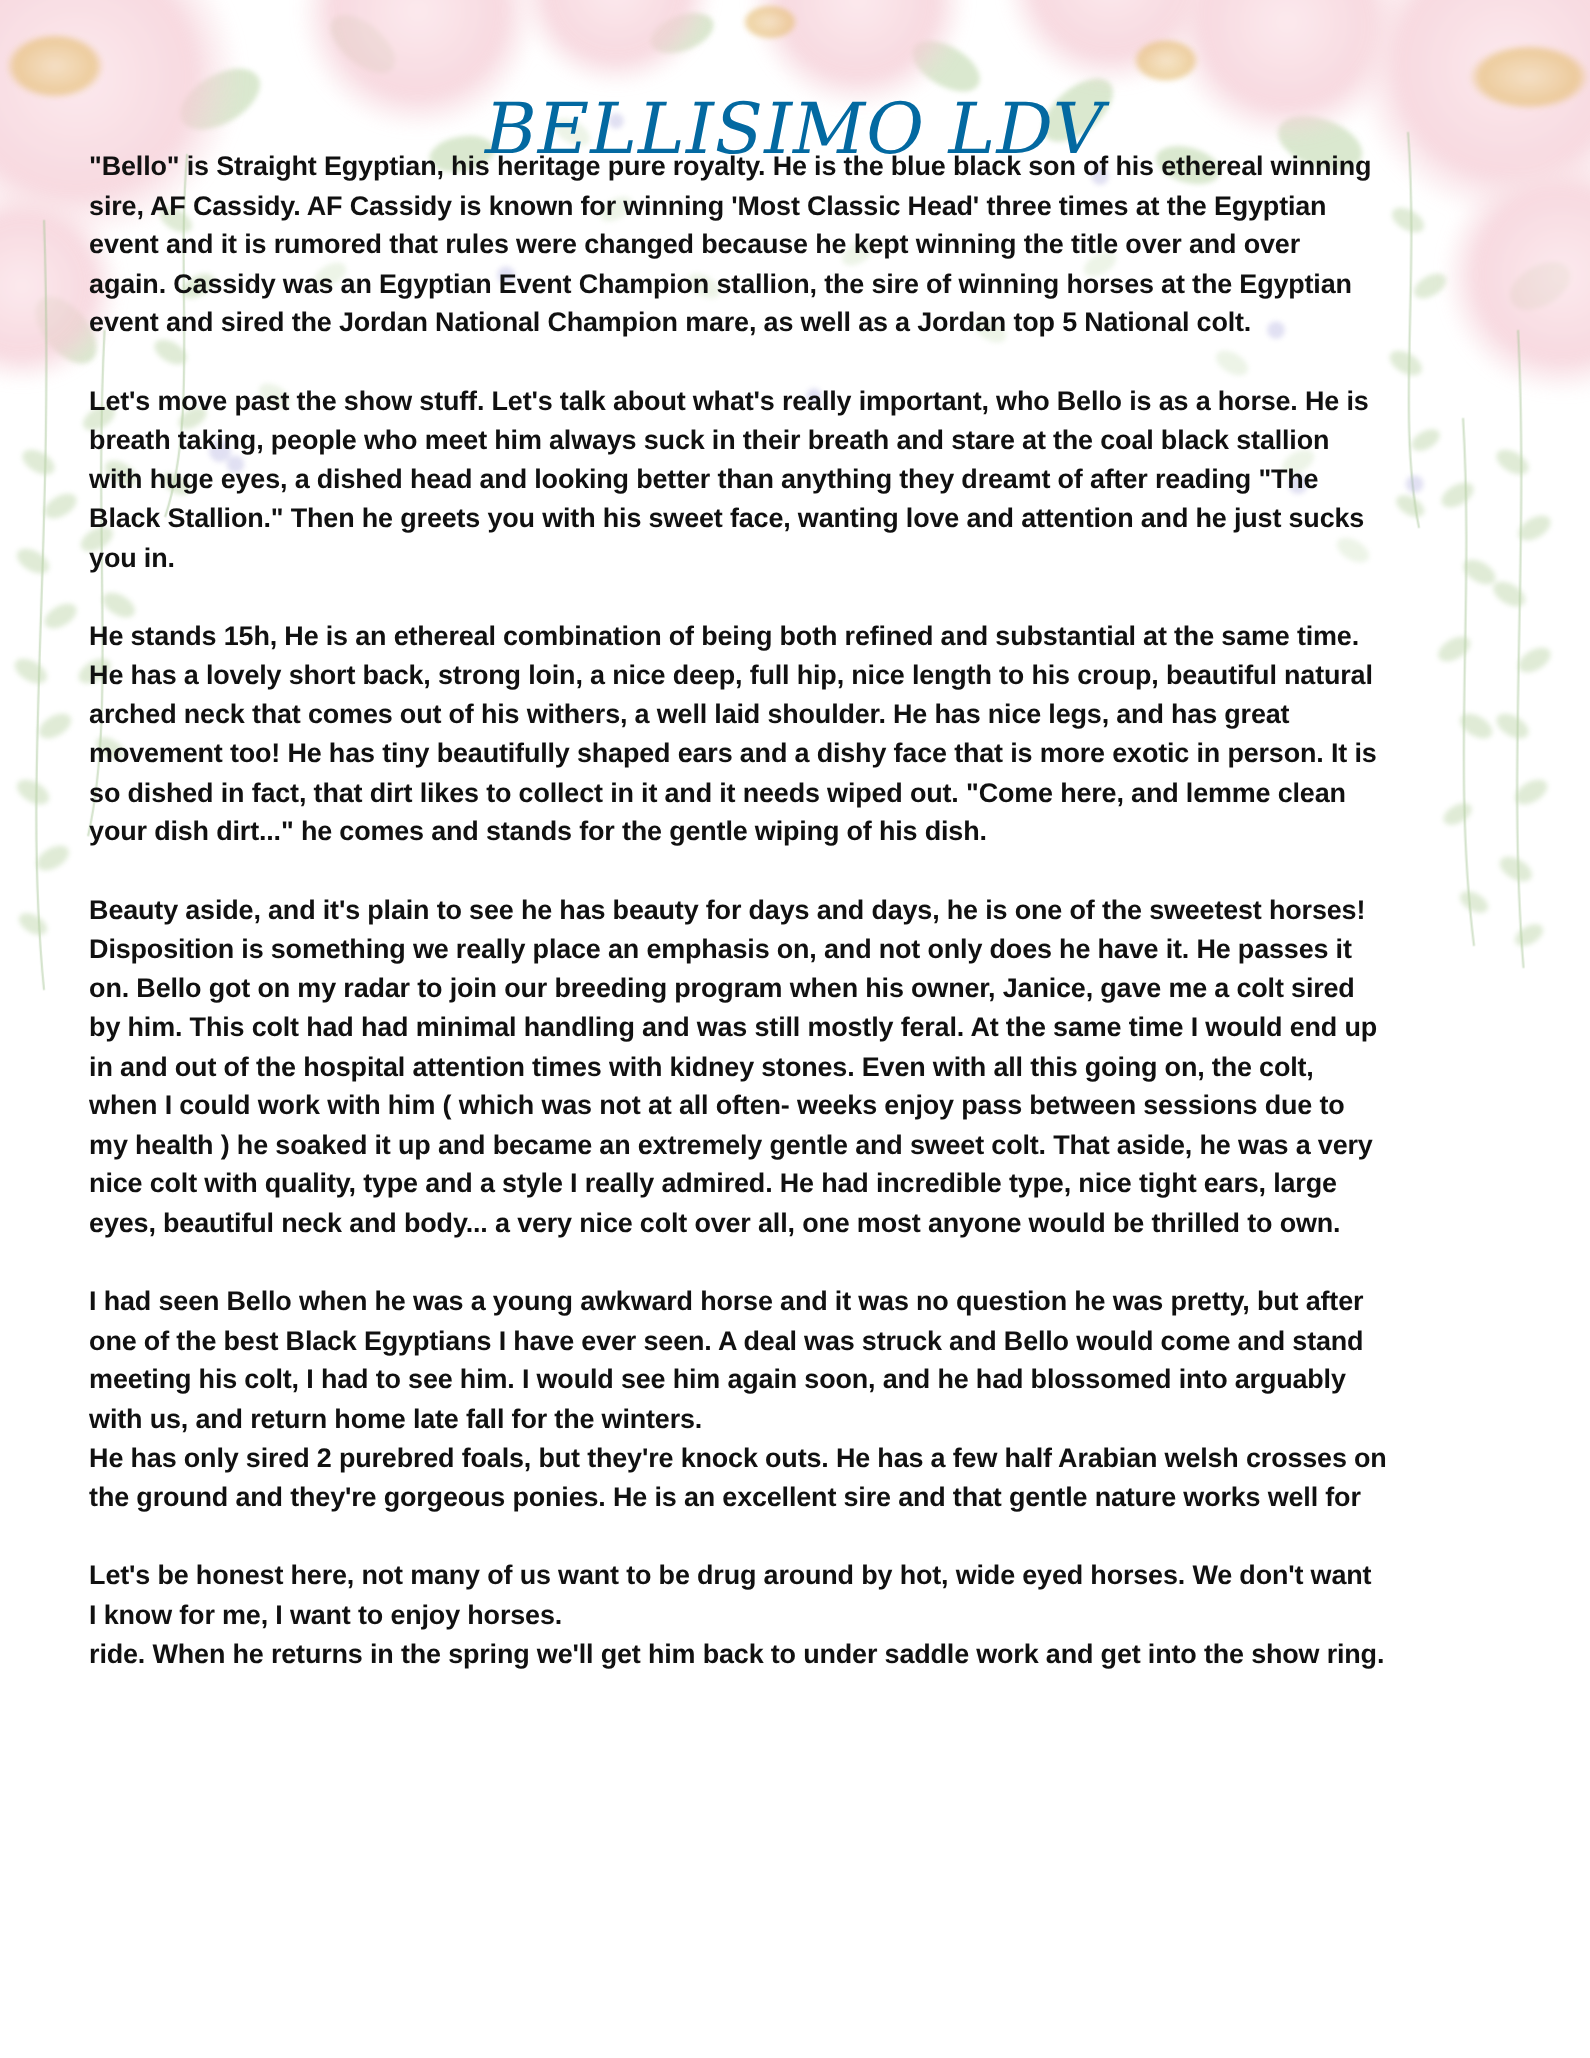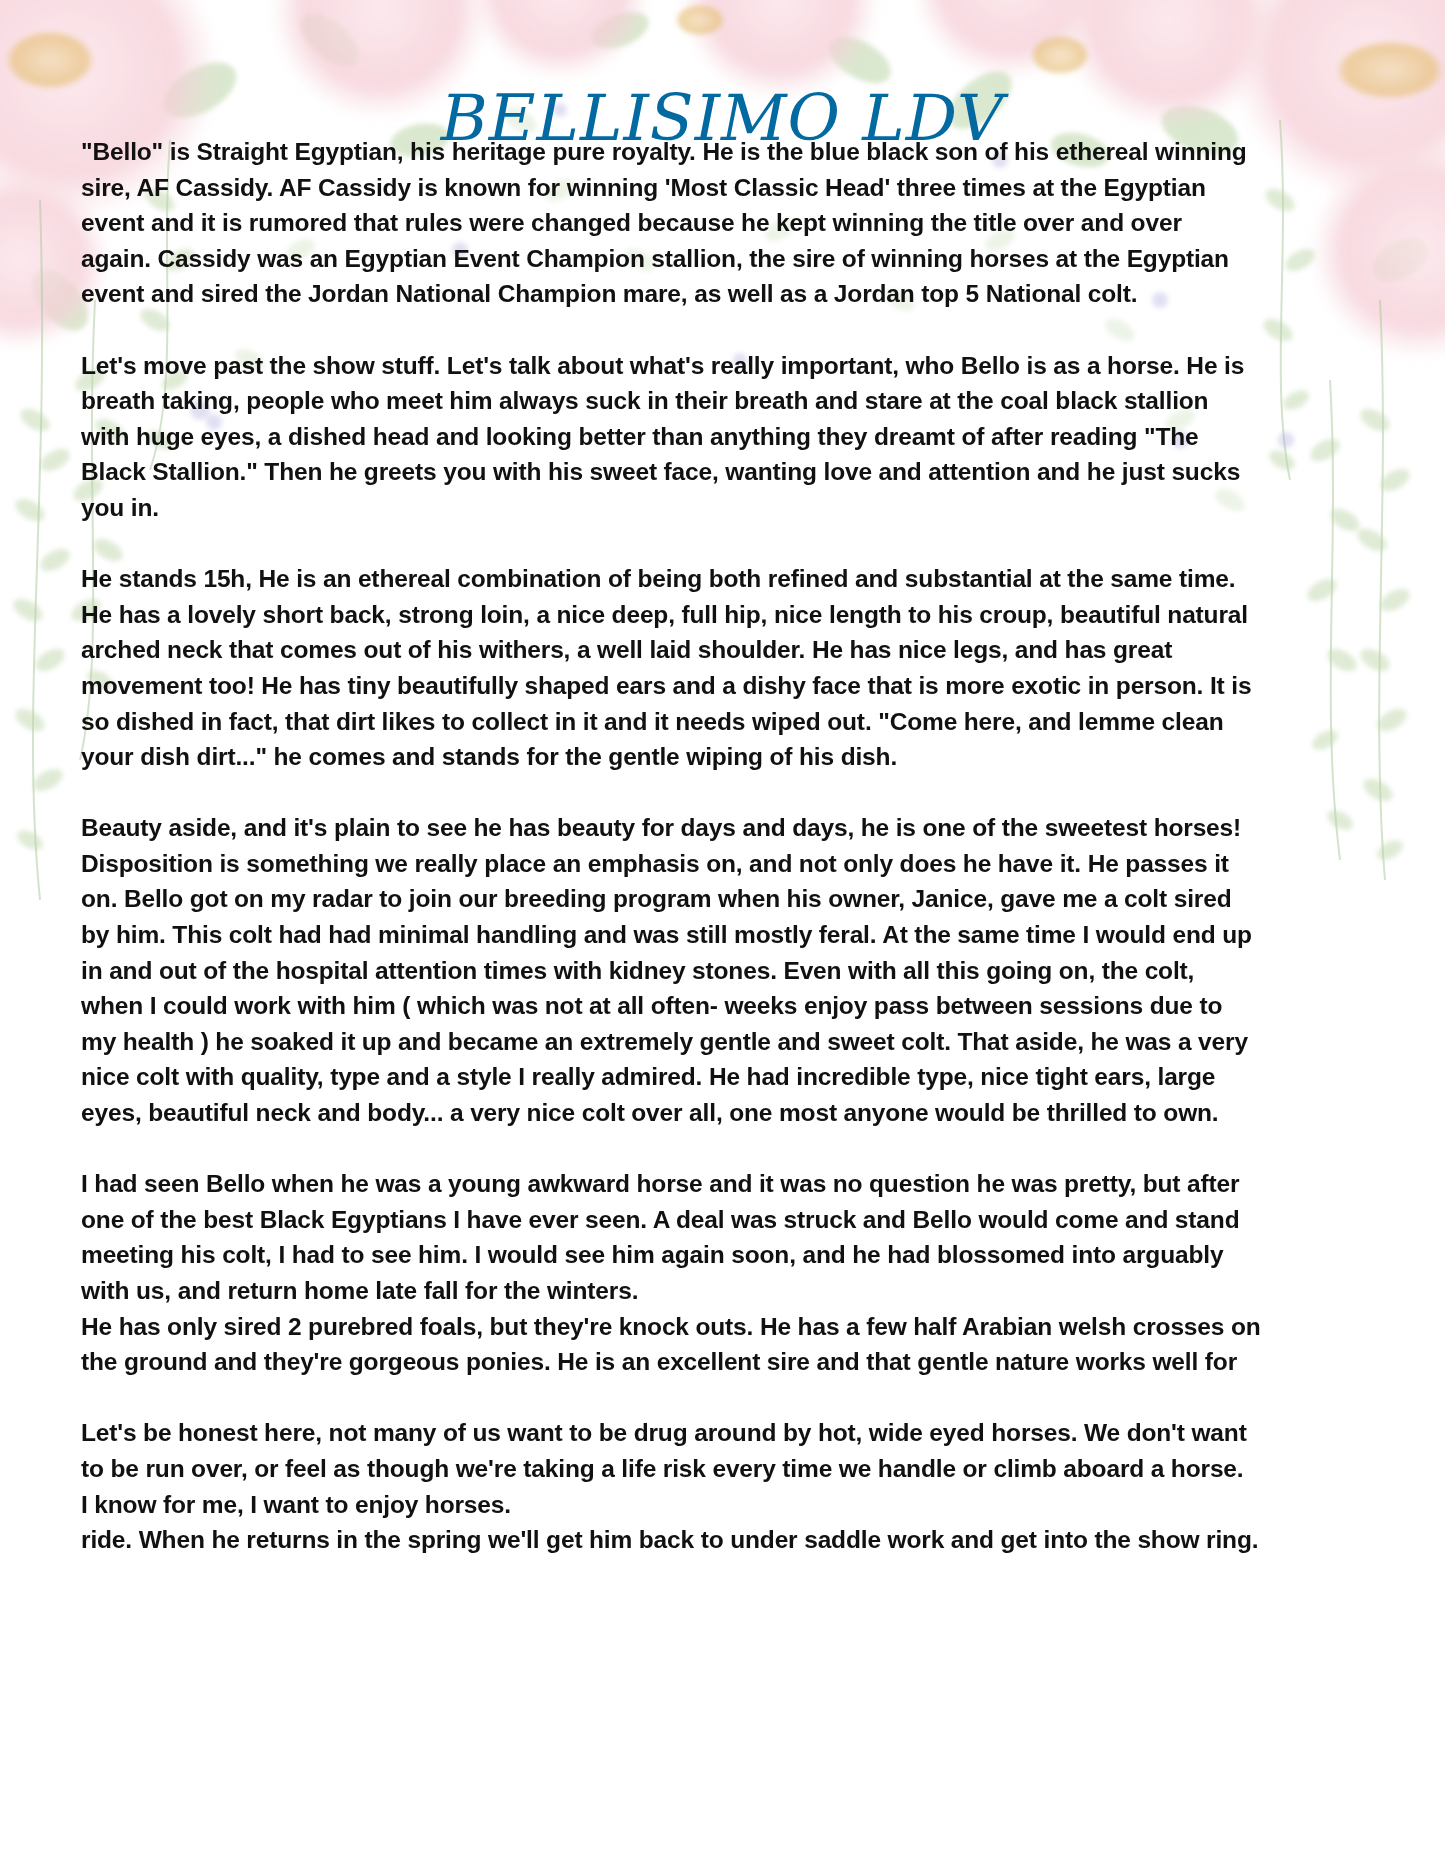--- a/index.html
+++ b/index.html
@@ -235,18 +235,17 @@
       <span class="line">I had seen Bello when he was a young awkward horse and it was no question he was pretty, but after</span>
       <span class="line">one of the best Black Egyptians I have ever seen. A deal was struck and Bello would come and stand</span>
       <span class="line">meeting his colt, I had to see him. I would see him again soon, and he had blossomed into arguably</span>
       <span class="line">with us, and return home late fall for the winters.</span>
       <span class="line">He has only sired 2 purebred foals, but they're knock outs. He has a few half Arabian welsh crosses on</span>
       <span class="line">the ground and they're gorgeous ponies. He is an excellent sire and that gentle nature works well for</span>
     </div>
     <div class="gap"></div>
     <div class="para">
       <span class="line">Let's be honest here, not many of us want to be drug around by hot, wide eyed horses. We don't want</span>
-      <span class="line">to be run over, or feel as though we're taking a life risk every time we handle or climb aboard a horse.</span>
       <span class="line">I know for me, I want to enjoy horses.</span>
       <span class="line">ride. When he returns in the spring we'll get him back to under saddle work and get into the show ring.</span>
     </div>
     <div class="gap"></div>
   </div>
 
 </body></html>

